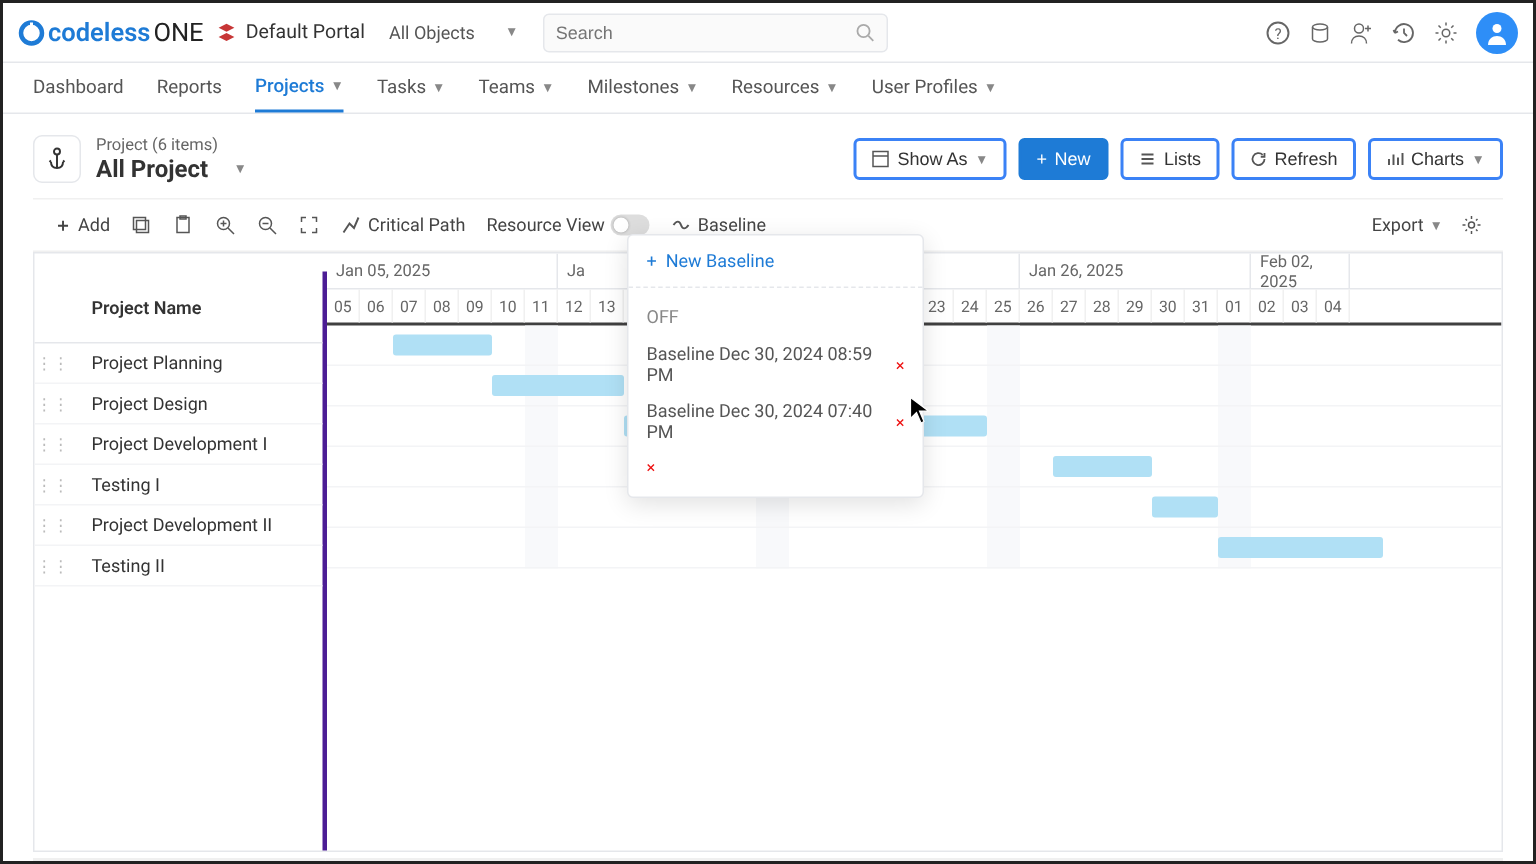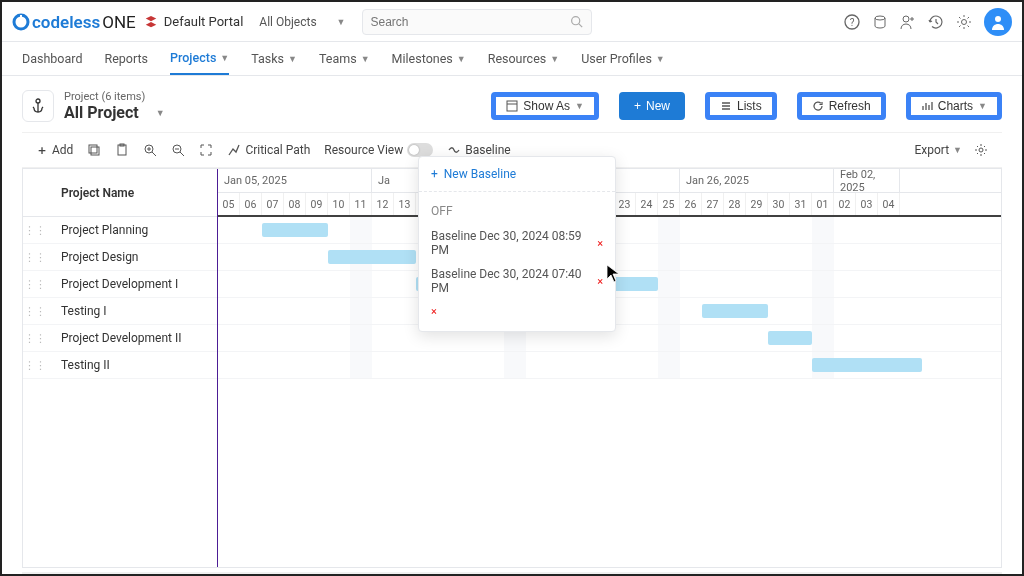--- a/index.html
+++ b/index.html
@@ -19,29 +19,29 @@
 .nav-item { display: flex; align-items: center; gap: 4px; height: 100%; cursor: pointer; }
 .nav-item.active { color: #1e7bd6; border-bottom: 2px solid #1e7bd6; font-weight: 500; }
 .caret { font-size: 9px; color: #888; }
 .content { padding: 8px 10px; }
 .header-row { display: flex; align-items: center; padding: 6px 10px; gap: 10px; }
 .anchor-box { width: 32px; height: 32px; border: 1px solid #e5e7eb; border-radius: 6px; display: flex; align-items: center; justify-content: center; color: #333; }
 .title-block { display: flex; flex-direction: column; }
 .subtitle { font-size: 11px; color: #666; }
 .title { font-size: 16px; font-weight: 700; display: flex; align-items: center; gap: 17px; }
 .header-actions { margin-left: auto; display: flex; gap: 8px; }
-.btn { height: 28px; padding: 0 10px; border: 5px solid #3b82f6; border-radius: 4px; background: #fff; display: flex; align-items: center; gap: 5px; font-size: 12px; color: #333; cursor: pointer; margin-left: 12px; }
+.btn { height: 28px; padding: 0 10px; border: 2px solid #3b82f6; border-radius: 4px; background: #fff; display: flex; align-items: center; gap: 5px; font-size: 12px; color: #333; cursor: pointer; }
 .btn.primary { background: #1e7bd6; color: #fff; border-color: #1e7bd6; }
 .toolbar { display: flex; align-items: center; height: 36px; padding: 0 14px; gap: 14px; color: #444; font-size: 12px; border-top: 1px solid #f0f0f0; border-bottom: 1px solid #f0f0f0; margin: 4px 10px 0; }
 .tool { display: flex; align-items: center; gap: 4px; cursor: pointer; }
 .toggle { width: 26px; height: 14px; background: #ddd; border-radius: 7px; position: relative; }
 .toggle::after { content: ""; width: 10px; height: 10px; background: #fff; border-radius: 50%; position: absolute; top: 2px; left: 2px; box-shadow: 0 0 2px rgba(0,0,0,.3); }
 .toolbar-right { margin-left: auto; display: flex; gap: 12px; align-items: center; }
 .gantt-wrap { display: flex; margin: 0 10px; border: 1px solid #e5e7eb; height: 400px; position: relative; }
-.left-pane { width: 195px; border-right: 1px solid #4c1d95; display: flex; flex-direction: column; }
+.left-pane { width: 195px; border-right: 3px solid #4c1d95; display: flex; flex-direction: column; margin-top: 12px; }
 .col-head { height: 48px; display: flex; align-items: center; padding-left: 38px; font-size: 12px; font-weight: 600; border-bottom: 1px solid #e5e7eb; }
 .row { height: 27px; display: flex; align-items: center; border-bottom: 1px solid #f3f4f6; font-size: 12px; }
 .drag { width: 24px; text-align: center; color: #bbb; font-size: 11px; }
 .row-label { padding-left: 14px; }
 .right-pane { flex: 1; overflow: hidden; position: relative; }
 .timeline-head { display: flex; height: 24px; border-bottom: 1px solid #e5e7eb; font-size: 11px; color: #666; }
 .week { border-right: 1px solid #e5e7eb; padding-left: 6px; display: flex; align-items: center; }
 .days-row { display: flex; height: 24px; border-bottom: 2px solid #404040; font-size: 10.5px; color: #666; }
 .day { width: 22px; text-align: center; border-right: 1px solid #f0f0f0; display: flex; align-items: center; justify-content: center; }
 .gantt-body { position: relative; }

